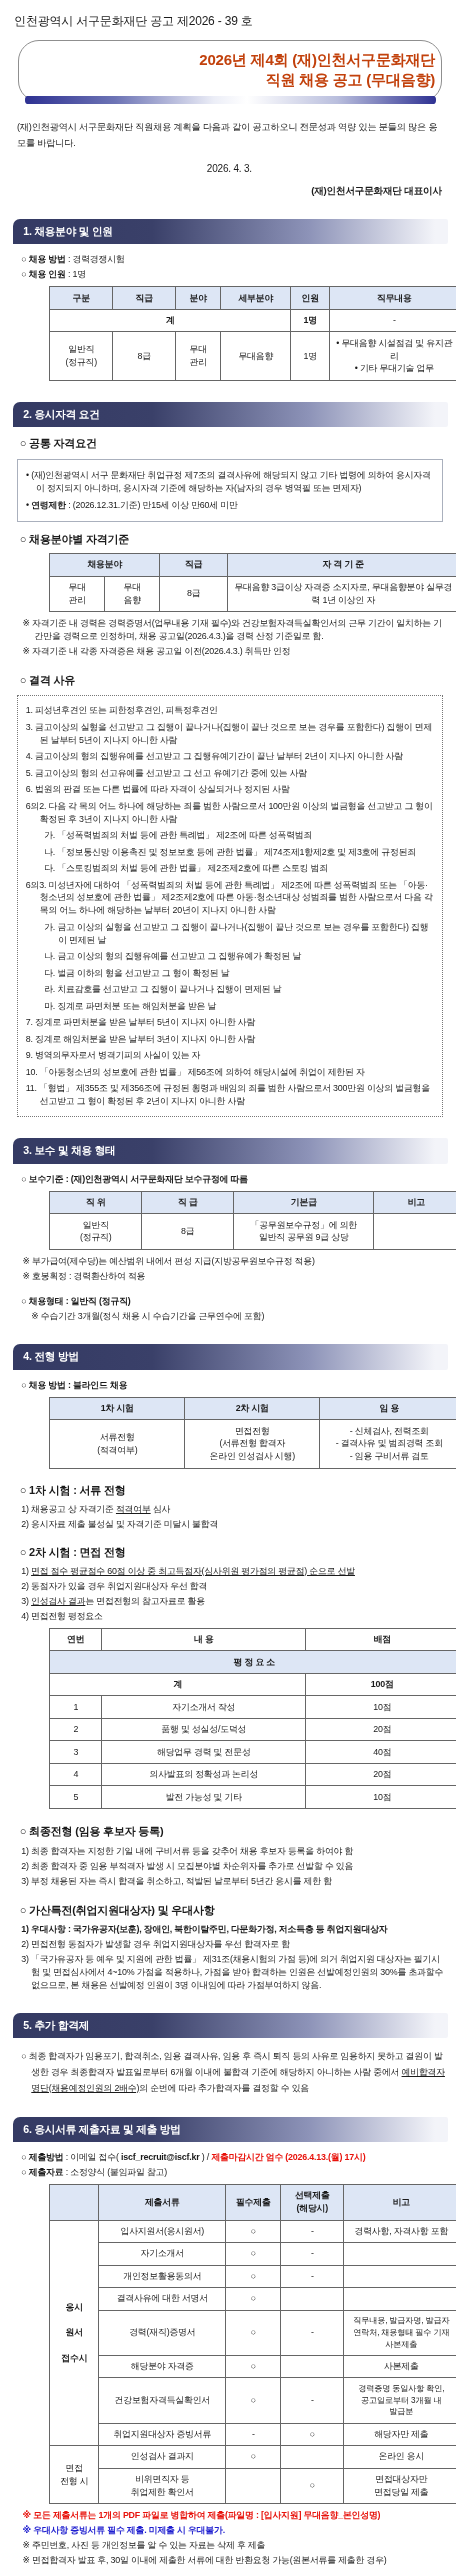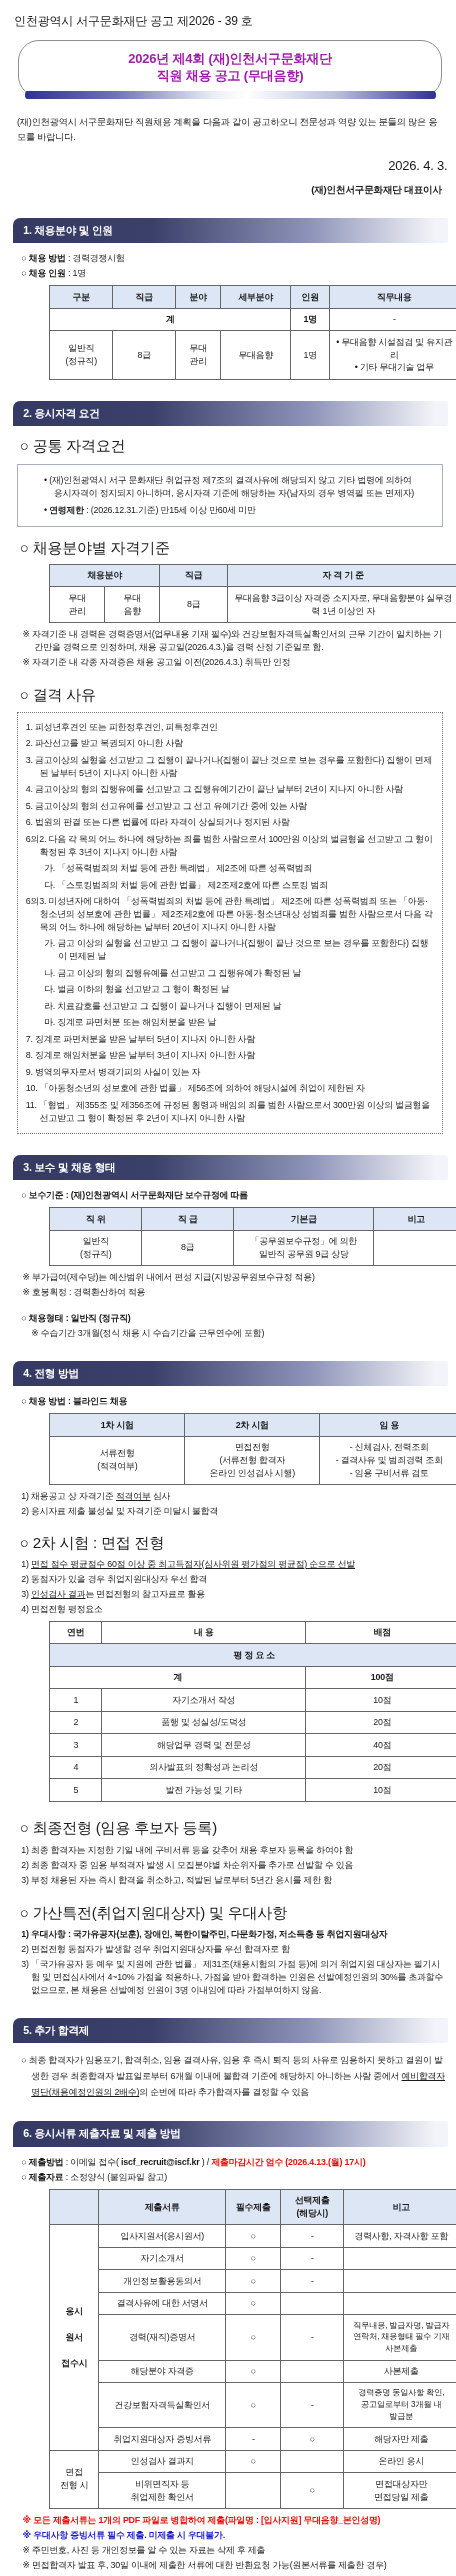--- a/index.html
+++ b/index.html
@@ -4,34 +4,34 @@
 <style>
   html,body{margin:0;padding:0;background:#fff;}
   body{width:456px;font-family:"Liberation Sans","DejaVu Sans",sans-serif;color:#1b1b1b;font-size:8.9px;line-height:1.45;letter-spacing:-0.2px;}
   .page{padding:10px 8.5px 28px 11.3px;}
   .prel{white-space:pre-line;}
   .u{text-decoration:underline;}
   b,.b{font-weight:bold;}
 
   .docnum{font-size:12px;padding:2.8px 1.4px 1.4px 2.8px;}
 
-  .banner{border:1.4px solid #8f8f8f;border-radius:21px;margin:8.5px 5.7px 0 7px;padding:9.2px 5.7px 11.3px;text-align:center;font-weight:800;font-size:13px;line-height:1.32;color:#a21caf;}
+  .banner{border:1.4px solid #8f8f8f;border-radius:21px;margin:8.5px 5.7px 0 7px;padding:9.2px 5.7px 11.3px;text-align:right;font-weight:800;font-size:15px;line-height:1.32;color:#c2410c;}
   .swoosh{height:7.8px;margin:-5.7px 11.3px 0 14px;border-radius:4.3px/7px;background:linear-gradient(90deg,#2e3192 0%,#6d74b5 22%,#eceef7 46%,#ffffff 54%,#b9bedd 76%,#2e3192 100%);}
 
   .intro{margin:15.6px 2.8px 0 5.7px;font-size:9.2px;line-height:1.7;}
-  .date{text-align:right;margin:11.3px 0 2.8px;font-size:13px;}
+  .date{text-align:center;margin:11.3px 0 2.8px;font-size:10px;}
   .sign{text-align:right;margin:7px 5.7px 4.3px 0;font-size:9.6px;font-weight:bold;}
 
   .secbar{background:linear-gradient(90deg,#343a63 0%,#3a4069 32%,#8d93b8 68%,#f3f4f9 97%);color:#fff;font-weight:bold;font-size:10.6px;padding:5px 7px 5px 10.6px;border-radius:7px 2.1px 2.1px 0;margin:21px 0 9.2px 1.4px;}
 
-  .sub{margin:8.5px 1.4px 4.3px 8.5px;font-size:15px;font-weight:normal;}
+  .sub{margin:8.5px 1.4px 4.3px 8.5px;font-size:11px;font-weight:bold;}
   .line{margin:2.1px 1.4px 2.1px 10px;}
   .note{margin:2.1px 1.4px 2.1px 11.3px;padding-left:12px;text-indent:-12px;}
 
-  .reqbox{border:0.9px solid #aab0bd;margin:7px 4.3px 10px 5.7px;padding:7px 26px;}
+  .reqbox{border:0.9px solid #aab0bd;margin:7px 4.3px 10px 5.7px;padding:7px 8px;}
   .reqbox .ritem{padding:2.1px 0;padding-left:10px;text-indent:-10px;}
 
   .dotbox{border:1.1px dotted #777;margin:5.7px 4.3px 2.8px 5.7px;padding:6.4px 7.8px;}
   .ditem{padding:1.8px 0;padding-left:14px;text-indent:-14px;}
   .ditem.ind{margin-left:18.4px;}
 
   table{border-collapse:collapse;width:94%;margin:5px auto 5px 38px;border:1.1px solid #444;}
   th,td{border:0.7px solid #666;padding:4.3px 3.5px;text-align:center;vertical-align:middle;font-size:8.9px;}
   th{background:#dde6f5;font-weight:bold;}
   th.plain{background:#fff;}
@@ -128,27 +128,27 @@
     </table>
   <div class="note">※ 자격기준 내 경력은 경력증명서(업무내용 기재 필수)와 건강보험자격득실확인서의 근무 기간이 일치하는 기간만을 경력으로 인정하며, 채용 공고일(2026.4.3.)을 경력 산정 기준일로 함.</div>
   <div class="note">※ 자격기준 내 각종 자격증은 채용 공고일 이전(2026.4.3.) 취득만 인정</div>
 
   <div class="sub" style="margin-top:15.6px">
     <span>○</span>
     <span>결격 사유</span>
   </div>
   <div class="dotbox">
     <div class="ditem">1. 피성년후견인 또는 피한정후견인, 피특정후견인</div>
-    <div class="ditem">2. 파산선고를 받고 복권되지 아니한 사람</div>
     <div class="ditem">3. 금고이상의 실형을 선고받고 그 집행이 끝나거나(집행이 끝난 것으로 보는 경우를 포함한다) 집행이 면제된 날부터 5년이 지나지 아니한 사람</div>
     <div class="ditem">4. 금고이상의 형의 집행유예를 선고받고 그 집행유예기간이 끝난 날부터 2년이 지나지 아니한 사람</div>
     <div class="ditem">5. 금고이상의 형의 선고유예를 선고받고 그 선고 유예기간 중에 있는 사람</div>
     <div class="ditem">6. 법원의 판결 또는 다른 법률에 따라 자격이 상실되거나 정지된 사람</div>
     <div class="ditem">6의2. 다음 각 목의 어느 하나에 해당하는 죄를 범한 사람으로서 100만원 이상의 벌금형을 선고받고 그 형이 확정된 후 3년이 지나지 아니한 사람</div>
     <div class="ditem ind">가. 「성폭력범죄의 처벌 등에 관한 특례법」 제2조에 따른 성폭력범죄</div>
+    <div class="ditem ind">나. 「정보통신망 이용촉진 및 정보보호 등에 관한 법률」 제74조제1항제2호 및 제3호에 규정된죄</div>
     <div class="ditem ind">다. 「스토킹범죄의 처벌 등에 관한 법률」 제2조제2호에 따른 스토킹 범죄</div>
     <div class="ditem">6의3. 미성년자에 대하여 「성폭력범죄의 처벌 등에 관한 특례법」 제2조에 따른 성폭력범죄 또는 「아동·청소년의 성보호에 관한 법률」 제2조제2호에 따른 아동·청소년대상 성범죄를 범한 사람으로서 다음 각 목의 어느 하나에 해당하는 날부터 20년이 지나지 아니한 사람</div>
     <div class="ditem ind">가. 금고 이상의 실형을 선고받고 그 집행이 끝나거나(집행이 끝난 것으로 보는 경우를 포함한다) 집행이 면제된 날</div>
     <div class="ditem ind">나. 금고 이상의 형의 집행유예를 선고받고 그 집행유예가 확정된 날</div>
     <div class="ditem ind">다. 벌금 이하의 형을 선고받고 그 형이 확정된 날</div>
     <div class="ditem ind">라. 치료감호를 선고받고 그 집행이 끝나거나 집행이 면제된 날</div>
     <div class="ditem ind">마. 징계로 파면처분 또는 해임처분을 받은 날</div>
     <div class="ditem">7. 징계로 파면처분을 받은 날부터 5년이 지나지 아니한 사람</div>
     <div class="ditem">8. 징계로 해임처분을 받은 날부터 3년이 지나지 아니한 사람</div>
     <div class="ditem">9. 병역의무자로서 병격기피의 사실이 있는 자</div>
@@ -205,20 +205,24 @@
       <td class="prel">면접전형
 (서류전형 합격자
 온라인 인성검사 시행)</td>
       <td class="prel left">- 신체검사, 전력조회
 - 결격사유 및 범죄경력 조회
 - 임용 구비서류 검토</td>
     </tr>
   </tbody>
     </table>
 
+  <div class="sub" style="margin-top:14px">
+    <span>○</span>
+    <span>1차 시험 : 서류 전형</span>
+  </div>
   <div class="line">
     <span>1) 채용공고 상 자격기준 </span><span class="u">적격여부</span><span> 심사</span>
   </div>
   <div class="line">2) 응시자료 제출 불성실 및 자격기준 미달시 불합격</div>
 
   <div class="sub" style="margin-top:14px">
     <span>○</span>
     <span>2차 시험 : 면접 전형</span>
   </div>
   <div class="line">

